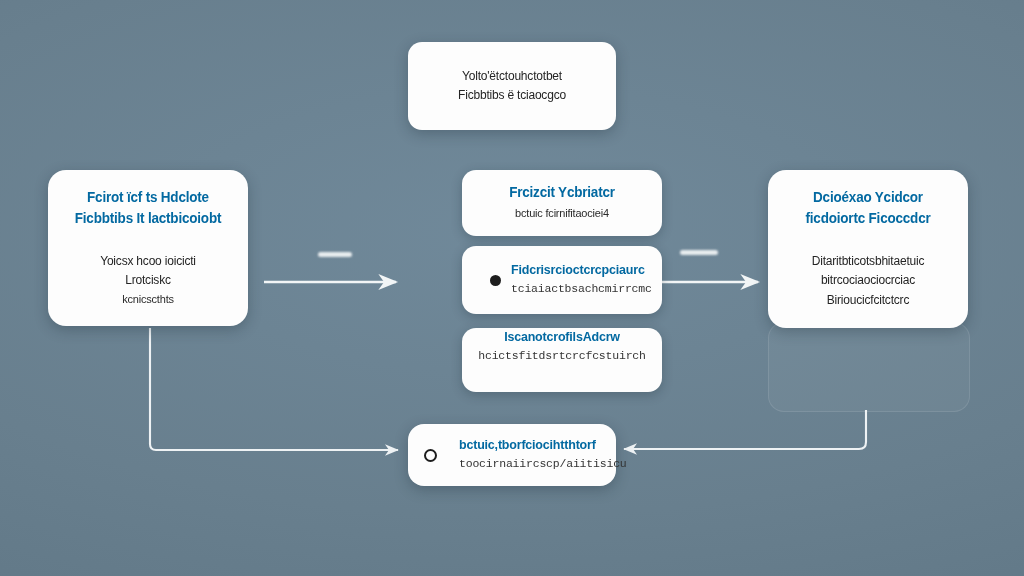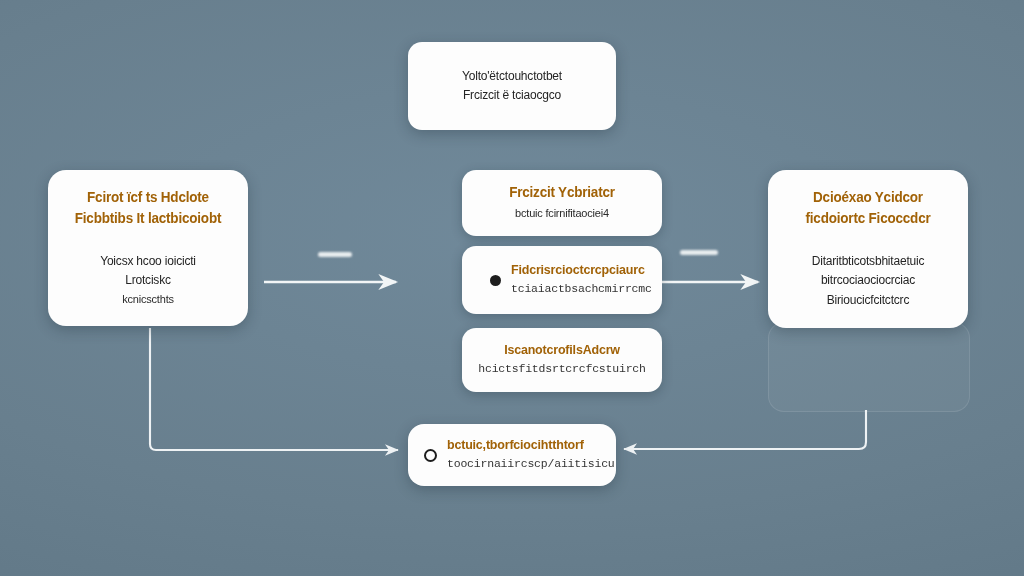--- a/index.html
+++ b/index.html
@@ -37,21 +37,21 @@
     position: absolute;
     border-radius: 16px;
     background: rgba(255,255,255,0.045);
     border: 1px solid rgba(255,255,255,0.10);
   }
 
   
   .pt {
     display: block;
     text-align: center;
-    color: #a16207;
+    color: #0369a1;
     white-space: nowrap;
     filter: blur(0.45px);
     transform: scaleY(1.02);
     letter-spacing: -0.2px;
   }
   .pt.t-title   { font-size: 13.5px; font-weight: 600; line-height: 1.55; }
   .pt.t-sub     { font-size: 12px;   font-weight: 500; line-height: 1.6; color: #242424; }
   .pt.t-small   { font-size: 11px;   font-weight: 500; line-height: 1.65; color: #2a2a2a; }
   .pt.t-item    { font-size: 12.5px; font-weight: 600; line-height: 1.5; }
   .pt.t-itemsub { font-size: 11.5px; font-weight: 400; line-height: 1.6; color: #333; font-family: Liberation Mono, monospace; }
@@ -83,21 +83,21 @@
     background: #fdfdfd;
     border-radius: 14px;
     box-shadow: 0 3px 11px rgba(20,35,45,0.26);
     display: flex;
     align-items: center;
     box-sizing: border-box;
     margin-left: 48px;
   }
   #mid-head   { top: 0px;   height: 66px; justify-content: center; flex-direction: column; }
   #mid-item-1 { top: 76px;  height: 68px; padding-left: 28px; }
-  #mid-item-2 { top: 158px; height: 64px; justify-content: center; flex-direction: column; }
+  #mid-item-2 { top: 158px; height: 64px; flex-direction: column; }
 
   .dot-filled {
     width: 11px; height: 11px;
     border-radius: 50%;
     background: #1d1d1d;
     flex: 0 0 auto;
     margin-right: 10px;
     filter: blur(0.3px);
   }
   .item-text { display: flex; flex-direction: column; align-items: flex-start; }
@@ -113,20 +113,21 @@
     left: 768px; top: 322px; width: 200px; height: 88px;
   }
 
   
   #bottom-card {
     left: 408px; top: 424px; width: 208px; height: 62px;
     border-radius: 16px;
     flex-direction: row;
     justify-content: flex-start;
     padding-left: 16px;
+    gap: 12px;
   }
   .ring {
     width: 13px; height: 13px;
     border-radius: 50%;
     border: 2.5px solid #1d1d1d;
     box-sizing: border-box;
     flex: 0 0 auto;
     margin-right: 10px;
     filter: blur(0.3px);
   }
@@ -177,21 +178,21 @@
 
       <path d="M866,410 L866,442 Q866,449 859,449 L624,449" fill="none" stroke="#eef2f4" stroke-width="2.1" marker-end="url(#ah-sm)"></path>
     </g>
   </svg>
 
   <div class="edge-label" id="label-1"></div>
   <div class="edge-label" id="label-2"></div>
 
   <div class="card" id="top-card">
     <span class="pt t-sub">Yolto'ëtctouhctotbet</span>
-    <span class="pt t-sub">Frcizcit  ë  tciaocgco</span>
+    <span class="pt t-sub">Ficbbtibs  ë  tciaocgco</span>
   </div>
 
   <div class="card" id="left-card">
     <span class="pt t-title">Fcirot  ïcf  ts  Hdclote</span>
     <span class="pt t-title">Ficbbtibs  It  lactbicoiobt</span>
     <span class="gap-lg block"></span>
     <span class="pt t-sub">Yoicsx  hcoo  ioicicti</span>
     <span class="pt t-sub">Lrotciskc</span>
     <span class="pt t-small">kcnicscthts</span>
   </div>

